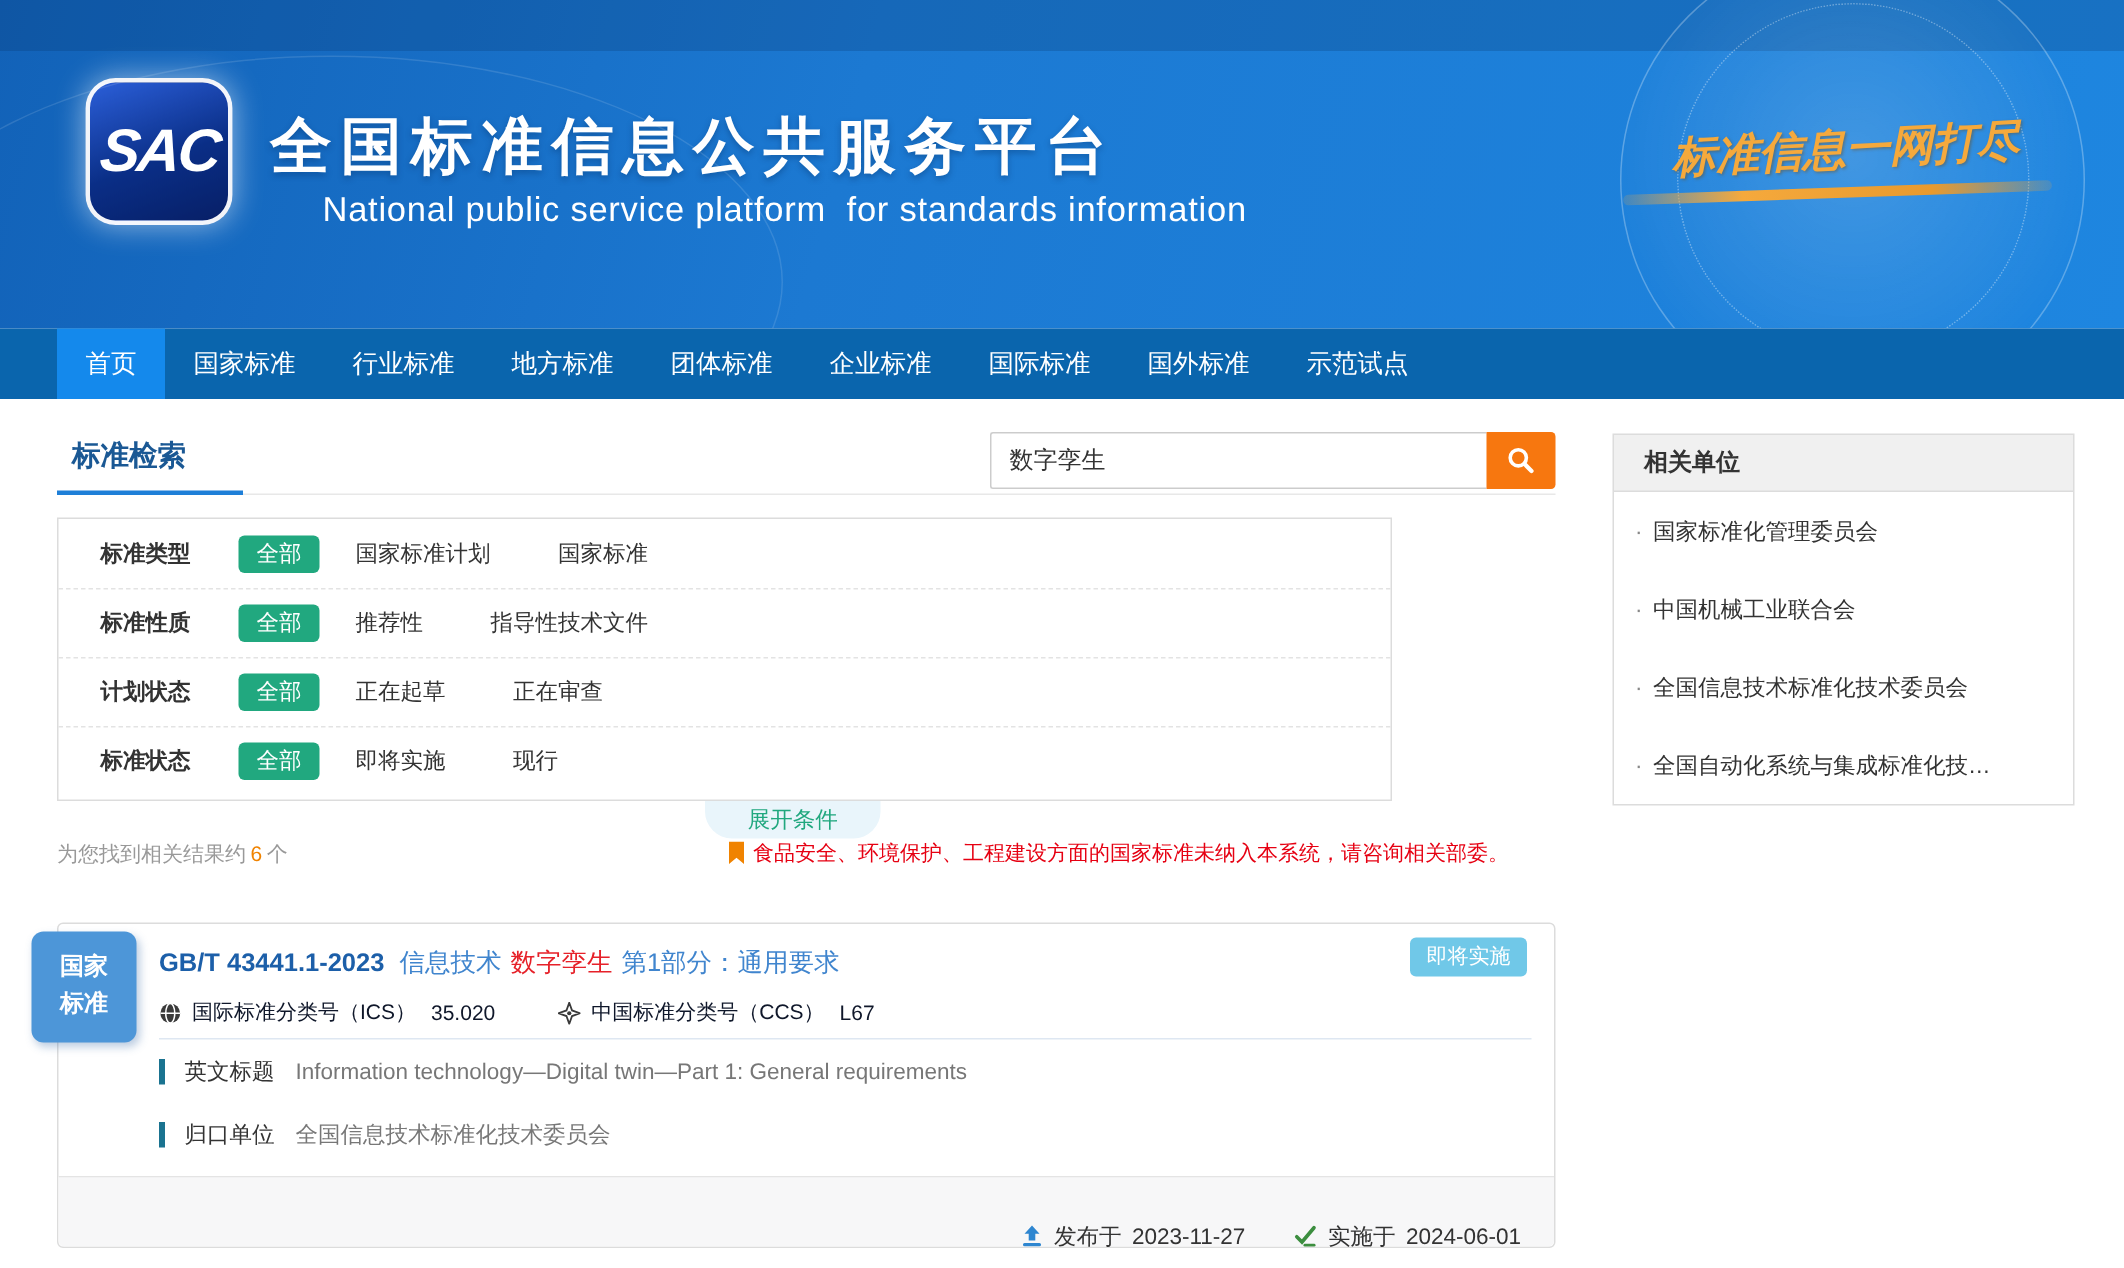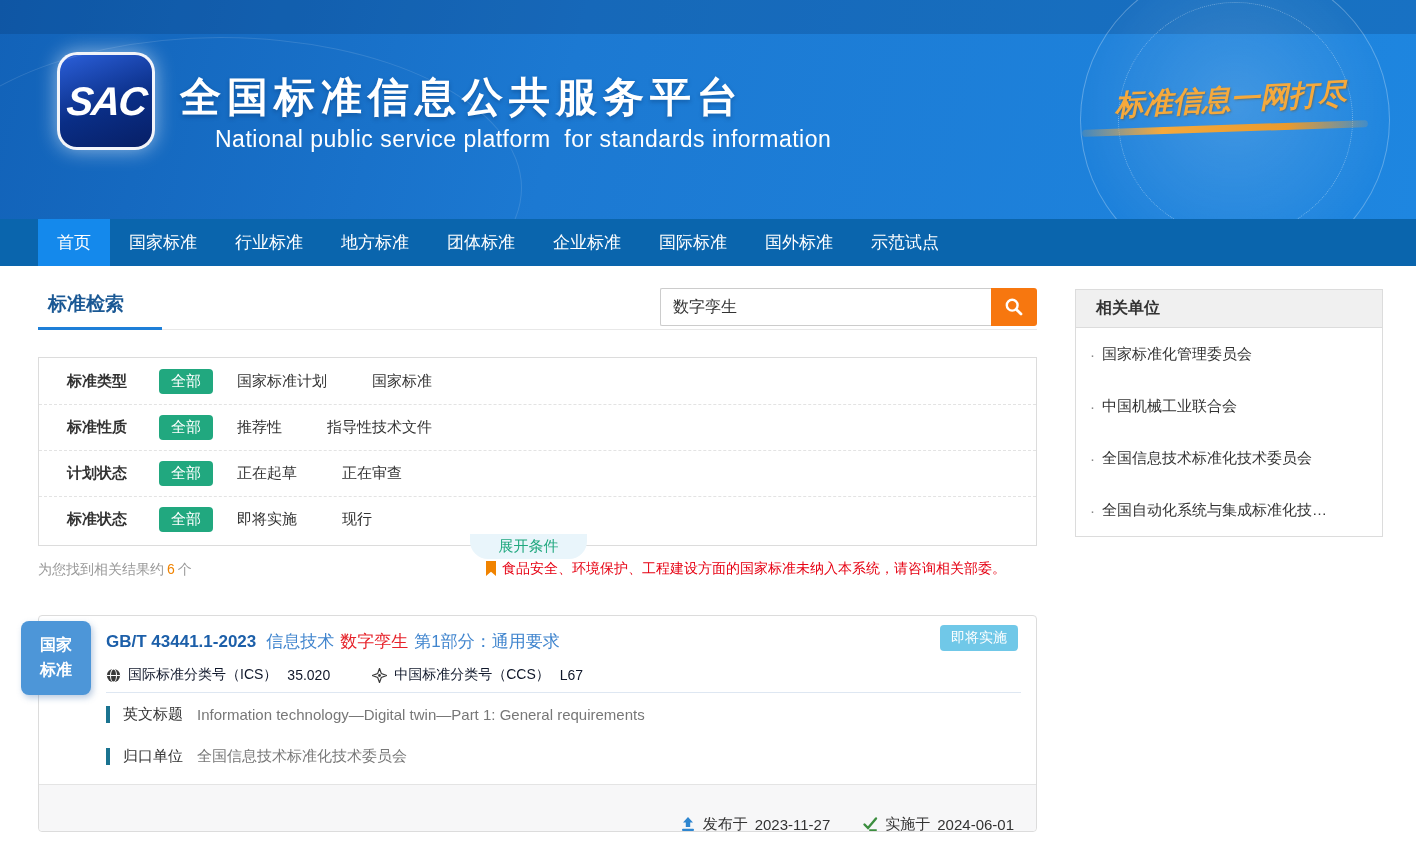--- a/index.html
+++ b/index.html
@@ -50,22 +50,22 @@
   .title-grayline { position:absolute; left:38px; top:329px; width:999px; height:1px; background:#E8E8E8; }
   .title-blueline { position:absolute; left:38px; top:327px; width:124px; height:3px; background:#1E7FD8; }
   .search-input { position:absolute; left:660px; top:288px; width:331px; height:38px;
     border:1px solid #CCC; border-right:none; border-radius:2px 0 0 2px; padding:0 12px;
     font-size:16px; color:#333; font-family:"Liberation Sans",sans-serif; outline:none; }
   .search-btn { position:absolute; left:991px; top:288px; width:46px; height:38px;
     background:#F7770F; border:none; border-radius:0 3px 3px 0; cursor:pointer;
     display:flex; align-items:center; justify-content:center; }
 
   
-  .filter-panel { position:absolute; left:38px; top:345px; width:999px; height:189px;
-    border:1px solid #DCDCDC; background:#fff;margin-top:12px; }
+  .filter-panel { position:absolute; left:38px; top:345px; width:890px; height:189px;
+    border:1px solid #DCDCDC; background:#fff; }
   .filter-row { display:flex; align-items:center; height:46px; padding-left:28px; }
   .filter-row + .filter-row { border-top:1px dashed #E3E3E3; }
   .filter-label { width:92px; font-size:15px; font-weight:bold; color:#333; }
   .filter-all { background:#21A87F; color:#fff; font-size:15px; padding:3px 12px;
     border-radius:4px; margin-right:24px; cursor:pointer; }
   .filter-opt { font-size:15px; color:#333; margin-right:45px; cursor:pointer; text-decoration:none; }
   .expand-tab { position:absolute; left:470px; top:534px; width:117px; height:25px;
     background:#E9F5FB; border-radius:0 0 18px 18px; color:#21A87F; font-size:15px;
     display:flex; align-items:center; justify-content:center; cursor:pointer; }
 

